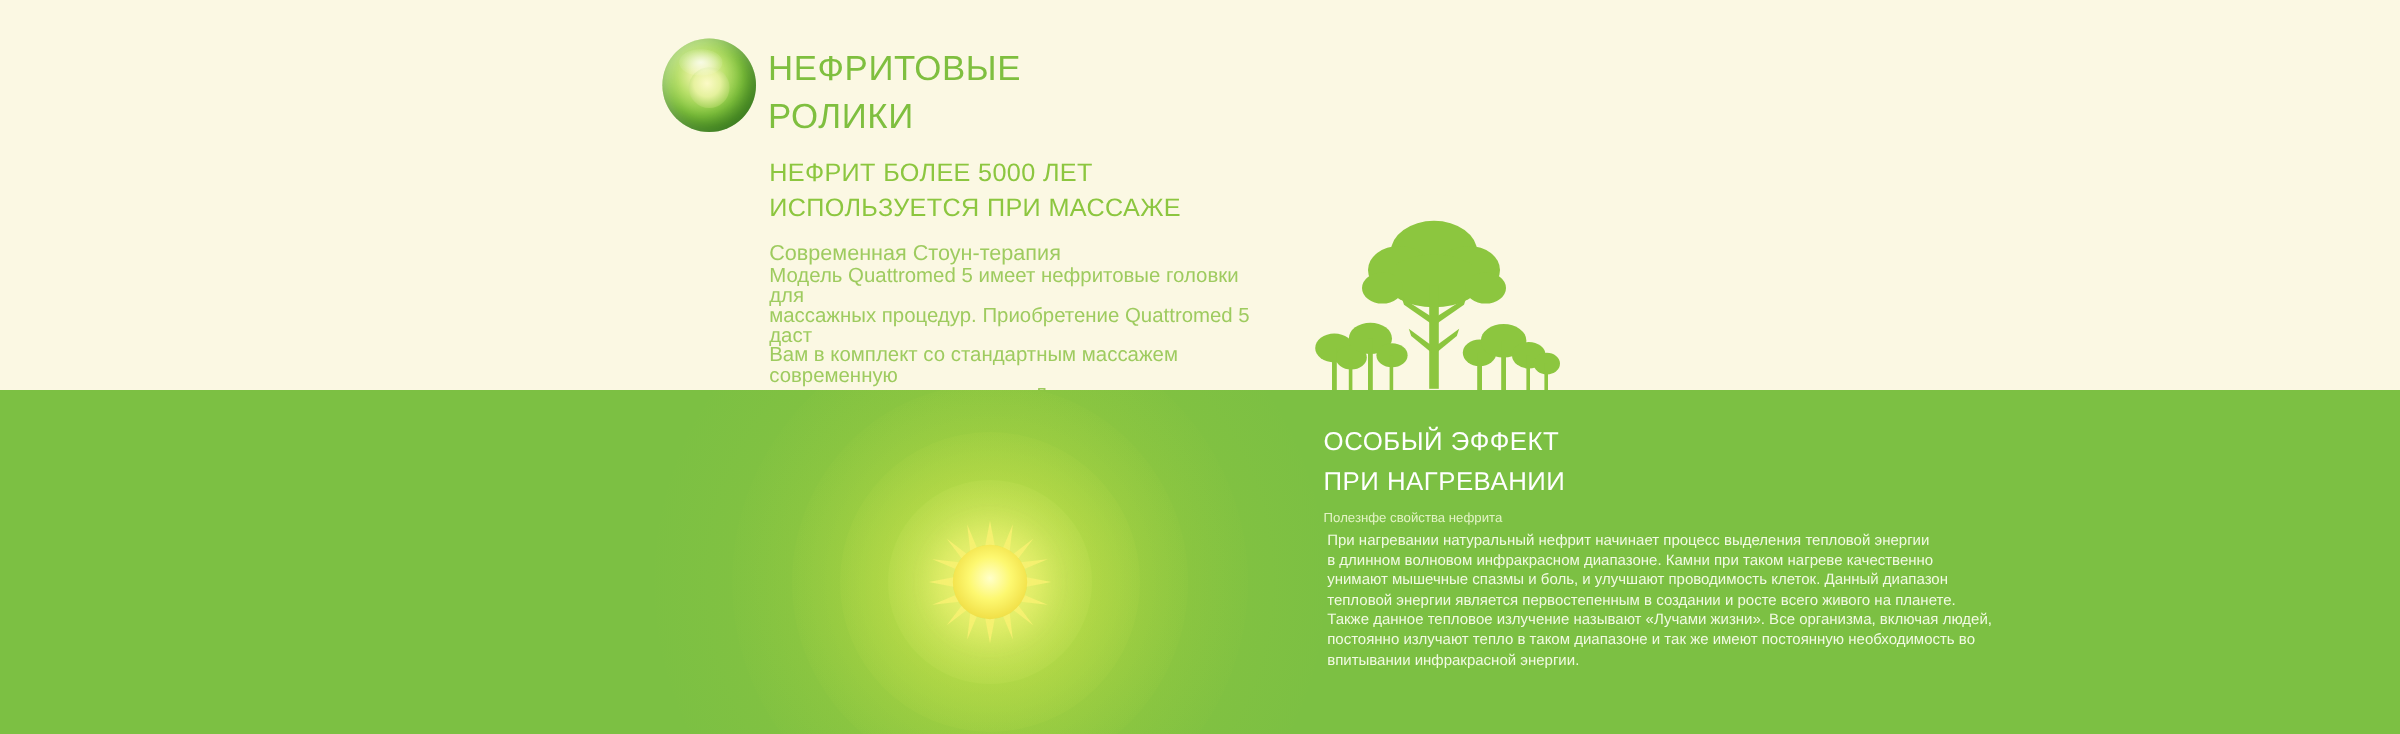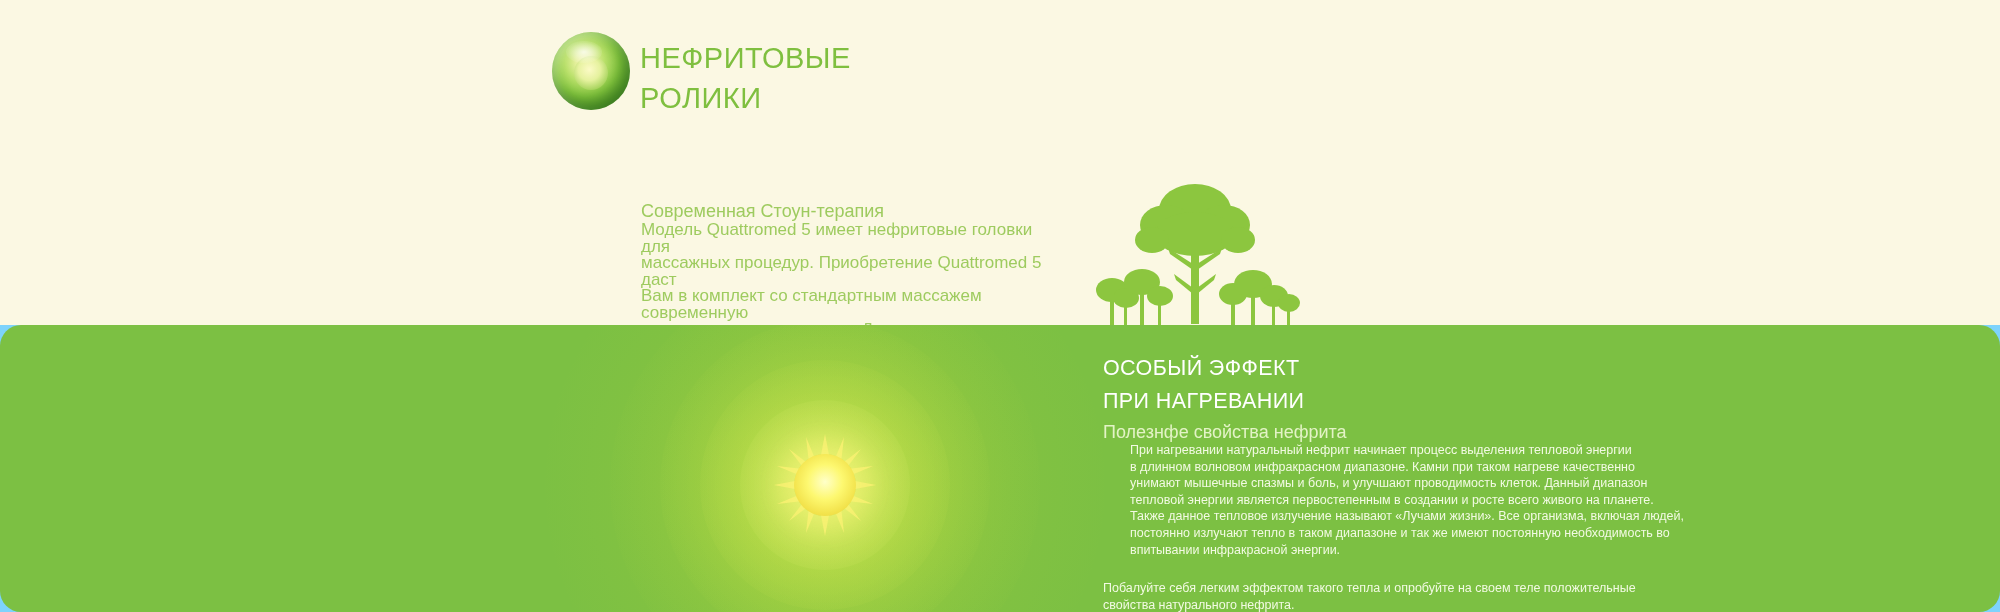--- a/index.html
+++ b/index.html
@@ -10,21 +10,21 @@
     width: 2000px;
     height: 612px;
     overflow: hidden;
     font-family: "Liberation Sans", sans-serif;
     background: #fbf8e3;
   }
   .page {
     position: relative;
     width: 2000px;
     height: 612px;
-    background: #7dd3fc;
+    background: #22c55e;
     overflow: hidden;
   }
 
   
   .top-section {
     position: absolute;
     left: 0;
     top: 0;
     width: 2000px;
     height: 325px;
@@ -120,21 +120,20 @@
 
   
   .bottom-section {
     position: absolute;
     left: 0;
     top: 325px;
     width: 2000px;
     height: 287px;
     background: #7cc043;
     overflow: hidden;
-    border-radius: 21px;
   }
 
   
   .burst {
     position: absolute;
     left: 545px;
     top: -120px;
     width: 560px;
     height: 560px;
   }
@@ -178,27 +177,27 @@
     font-size: 21.5px;
     line-height: 33px;
     letter-spacing: 0.4px;
     color: #ffffff;
     white-space: pre-line;
   }
   .bottom-subtitle {
     position: absolute;
     left: 1103px;
     top: 99px;
-    font-size: 18px;
+    font-size: 11px;
     line-height: 17px;
     color: #e3f3c6;
   }
   .bottom-body {
     position: absolute;
-    left: 1130px;
+    left: 1106px;
     top: 117px;
     width: 790px;
     font-size: 12.5px;
     line-height: 16.6px;
     color: #f2faE3;
     white-space: pre-line;
   }
   .bottom-body-2 {
     position: absolute;
     left: 1103px;
@@ -217,20 +216,22 @@
 
   <div class="top-section">
 
     <div class="logo-sphere">
       <div class="inner-core"></div>
     </div>
 
     <div class="brand-title">НЕФРИТОВЫЕ
 РОЛИКИ</div>
 
+    <div class="top-heading">НЕФРИТ БОЛЕЕ 5000 ЛЕТ
+ИСПОЛЬЗУЕТСЯ ПРИ МАССАЖЕ</div>
 
     <div class="top-subtitle">Современная Стоун-терапия</div>
 
     <div class="top-body">Модель Quattromed 5 имеет нефритовые головки для
 массажных процедур. Приобретение Quattromed 5 даст
 Вам в комплект со стандартным массажем современную
 и полезную стоун-терапию. Доказано, что натуральный
 нефрит используется для массажных процедур уже более
 5000 лет в Китае, Греции и так далее.</div>
 
@@ -313,17 +314,15 @@
     <div class="bottom-subtitle">Полезнфе свойства нефрита</div>
 
     <div class="bottom-body">При нагревании натуральный нефрит начинает процесс выделения тепловой энергии
 в длинном волновом инфракрасном диапазоне. Камни при таком нагреве качественно
 унимают мышечные спазмы и боль, и улучшают проводимость клеток. Данный диапазон
 тепловой энергии является первостепенным в создании и росте всего живого на планете.
 Также данное тепловое излучение называют «Лучами жизни». Все организма, включая людей,
 постоянно излучают тепло в таком диапазоне и так же имеют постоянную необходимость во
 впитывании инфракрасной энергии.</div>
 
-    <div class="bottom-body-2">Побалуйте себя легким эффектом такого тепла и опробуйте на своем теле положительные
-свойства натурального нефрита.</div>
   </div>
 
 </div>
 
 </body></html>

